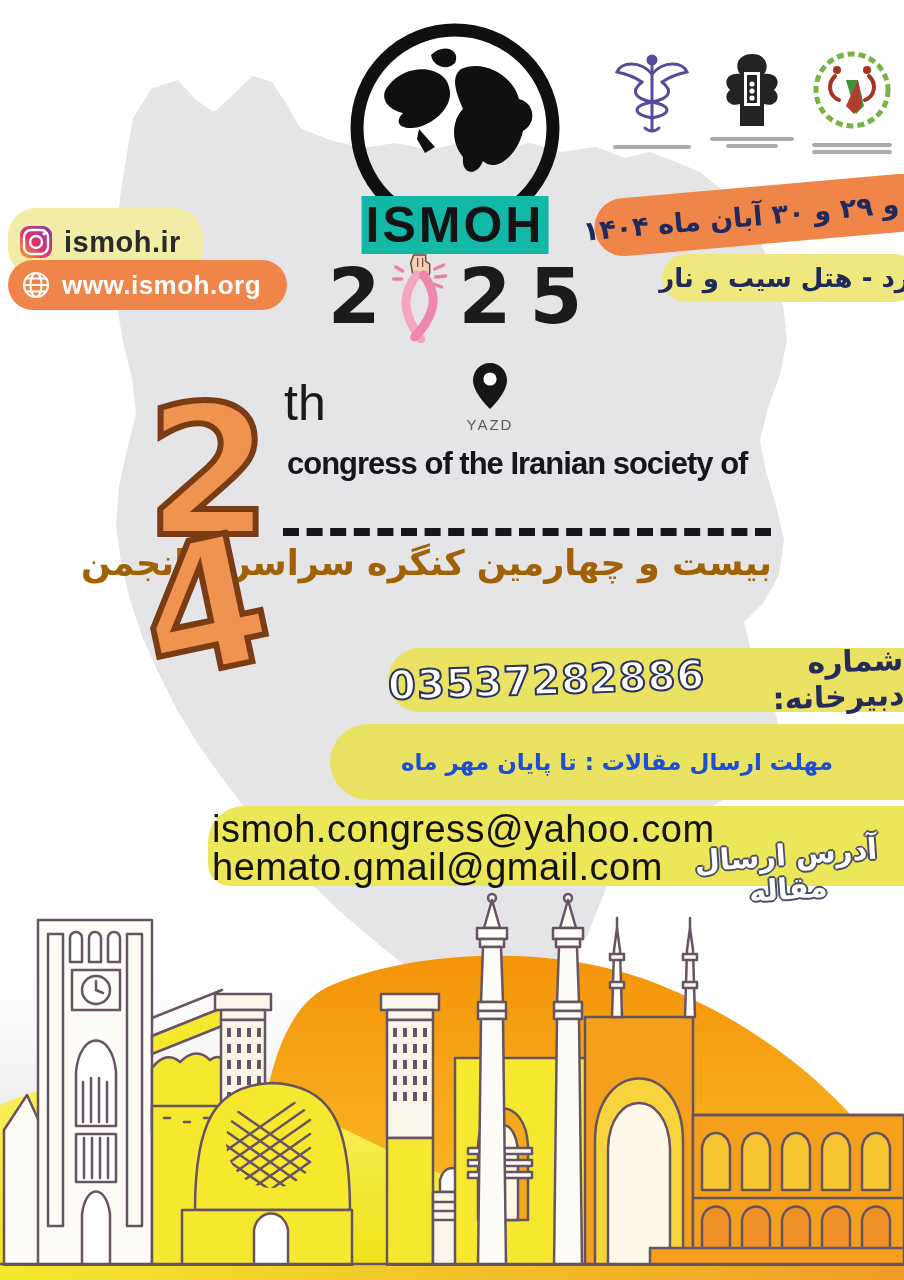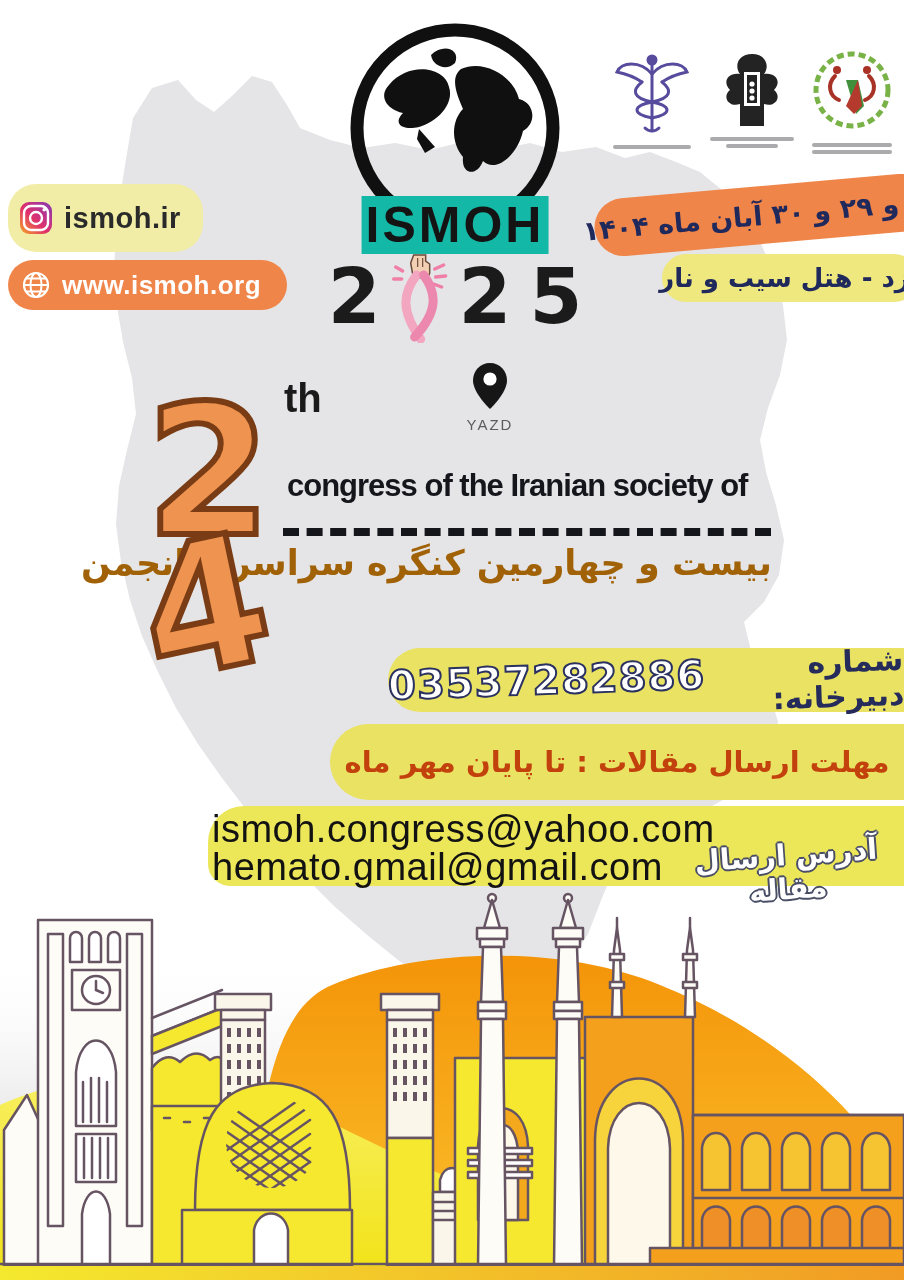--- a/index.html
+++ b/index.html
@@ -6,21 +6,21 @@
   #poster{position:relative;width:904px;height:1280px;background:#ffffff;overflow:hidden;
           font-family:"Liberation Sans",sans-serif;}
   #poster *{box-sizing:border-box;}
   .abs{position:absolute;}
 
   
   #iran-map{position:absolute;left:0;top:0;}
 
   
   .pill{display:flex;align-items:center;gap:10px;}
-  #ig-pill{left:8px;top:184px;height:68px;padding:0 22px 0 10px;background:#f1eda6;border-radius:28px;}
+  #ig-pill{left:8px;top:208px;height:68px;padding:0 22px 0 10px;background:#f1eda6;border-radius:28px;}
   #ig-pill .txt{font-size:29px;font-weight:700;color:#2a2a2a;letter-spacing:.5px;}
   #web-pill{left:8px;top:260px;height:50px;padding:0 26px 0 12px;background:#f0854a;border-radius:26px;}
   #web-pill .txt{font-size:26px;font-weight:700;color:#ffffff;letter-spacing:.5px;text-align:center;}
 
   
   #logo-wrap{left:330px;top:18px;width:250px;text-align:center;}
   #ismoh-label{position:absolute;left:50%;top:178px;transform:translateX(-50%);
     background:#14b8a6;padding:0 4px;font-size:50px;font-weight:800;letter-spacing:3px;color:#141414;}
   #year-row{position:absolute;left:50%;top:233px;transform:translateX(-50%);
     display:flex;align-items:center;gap:8px;}
@@ -41,39 +41,39 @@
 
   
   #pin-wrap{left:455px;top:362px;width:70px;text-align:center;}
   #pin-city{font-size:15px;color:#5c5c5c;letter-spacing:2px;margin-top:2px;font-weight:400;}
 
   
   .big-num{font-size:180px;line-height:1;font-weight:800;color:#ef9350;
     -webkit-text-stroke:6px #7a3c14;font-family:"DejaVu Sans",sans-serif;}
   #num-2{left:146px;top:382px;}
   #num-4{left:142px;top:518px;transform:rotate(-12deg);}
-  #ordinal{left:284px;top:378px;font-size:40px;font-weight:700;color:#1a1a1a;line-height:1;}
+  #ordinal{left:284px;top:378px;font-size:50px;font-weight:400;color:#1a1a1a;line-height:1;}
   .en-line{left:287px;width:500px;font-size:31px;font-weight:700;color:#15151c;letter-spacing:-1px;white-space:nowrap;}
-  #en1{top:446px;margin-top:22px;}
+  #en1{top:446px;}
   #en2{top:489px;}
   #dash-divider{left:283px;top:528px;width:488px;border-top:8px dashed #15151c;}
   .fa-line{left:285px;width:487px;direction:rtl;font-size:35px;font-weight:700;
     color:#a16207;white-space:nowrap;font-family:"DejaVu Sans",sans-serif;}
   #fa1{top:543px;}
   #fa2{top:590px;}
 
   
   #phone-pill{top:648px;left:388px;right:0;height:64px;background:#e9e263;border-radius:34px 0 0 34px;
     display:flex;align-items:center;justify-content:center;gap:14px;direction:rtl;transform-origin:right center;}
   #phone-pill .lbl{font-size:30px;font-weight:800;color:#252b5a;font-family:"DejaVu Sans",sans-serif;transform:rotate(-2deg);}
   #phone-pill .num{font-size:40px;font-weight:800;color:#ffffff;-webkit-text-stroke:2px #2a3160;
     letter-spacing:1px;direction:ltr;transform:rotate(-2deg);font-family:"DejaVu Sans",sans-serif;}
   #deadline-pill{top:724px;left:330px;right:0;height:76px;background:#e9e263;border-radius:40px 0 0 40px;
     display:flex;align-items:center;justify-content:center;}
-  #deadline-pill span{font-size:29px;font-weight:800;color:#c2410c;direction:rtl;font-family:"DejaVu Sans",sans-serif;}
+  #deadline-pill span{font-size:23px;font-weight:800;color:#1d4ed8;direction:rtl;font-family:"DejaVu Sans",sans-serif;}
 
   
   #email-blob{top:806px;left:208px;right:0;height:80px;background:#ece659;border-radius:36px 0 0 22px;}
   .email-line{left:212px;font-size:38px;color:#121212;font-weight:400;letter-spacing:.5px;white-space:nowrap;}
   #email1{top:808px;}
   #email2{top:846px;}
   #email-label{right:12px;top:838px;width:210px;text-align:center;font-size:29px;font-weight:800;color:#ffffff;
     direction:rtl;transform:rotate(-4deg);font-family:"DejaVu Sans",sans-serif;
     text-shadow:-2px 0 #4a4f66,2px 0 #4a4f66,0 -2px #4a4f66,0 2px #4a4f66,-1px -1px #4a4f66,1px 1px #4a4f66,-1px 1px #4a4f66,1px -1px #4a4f66;}
 

